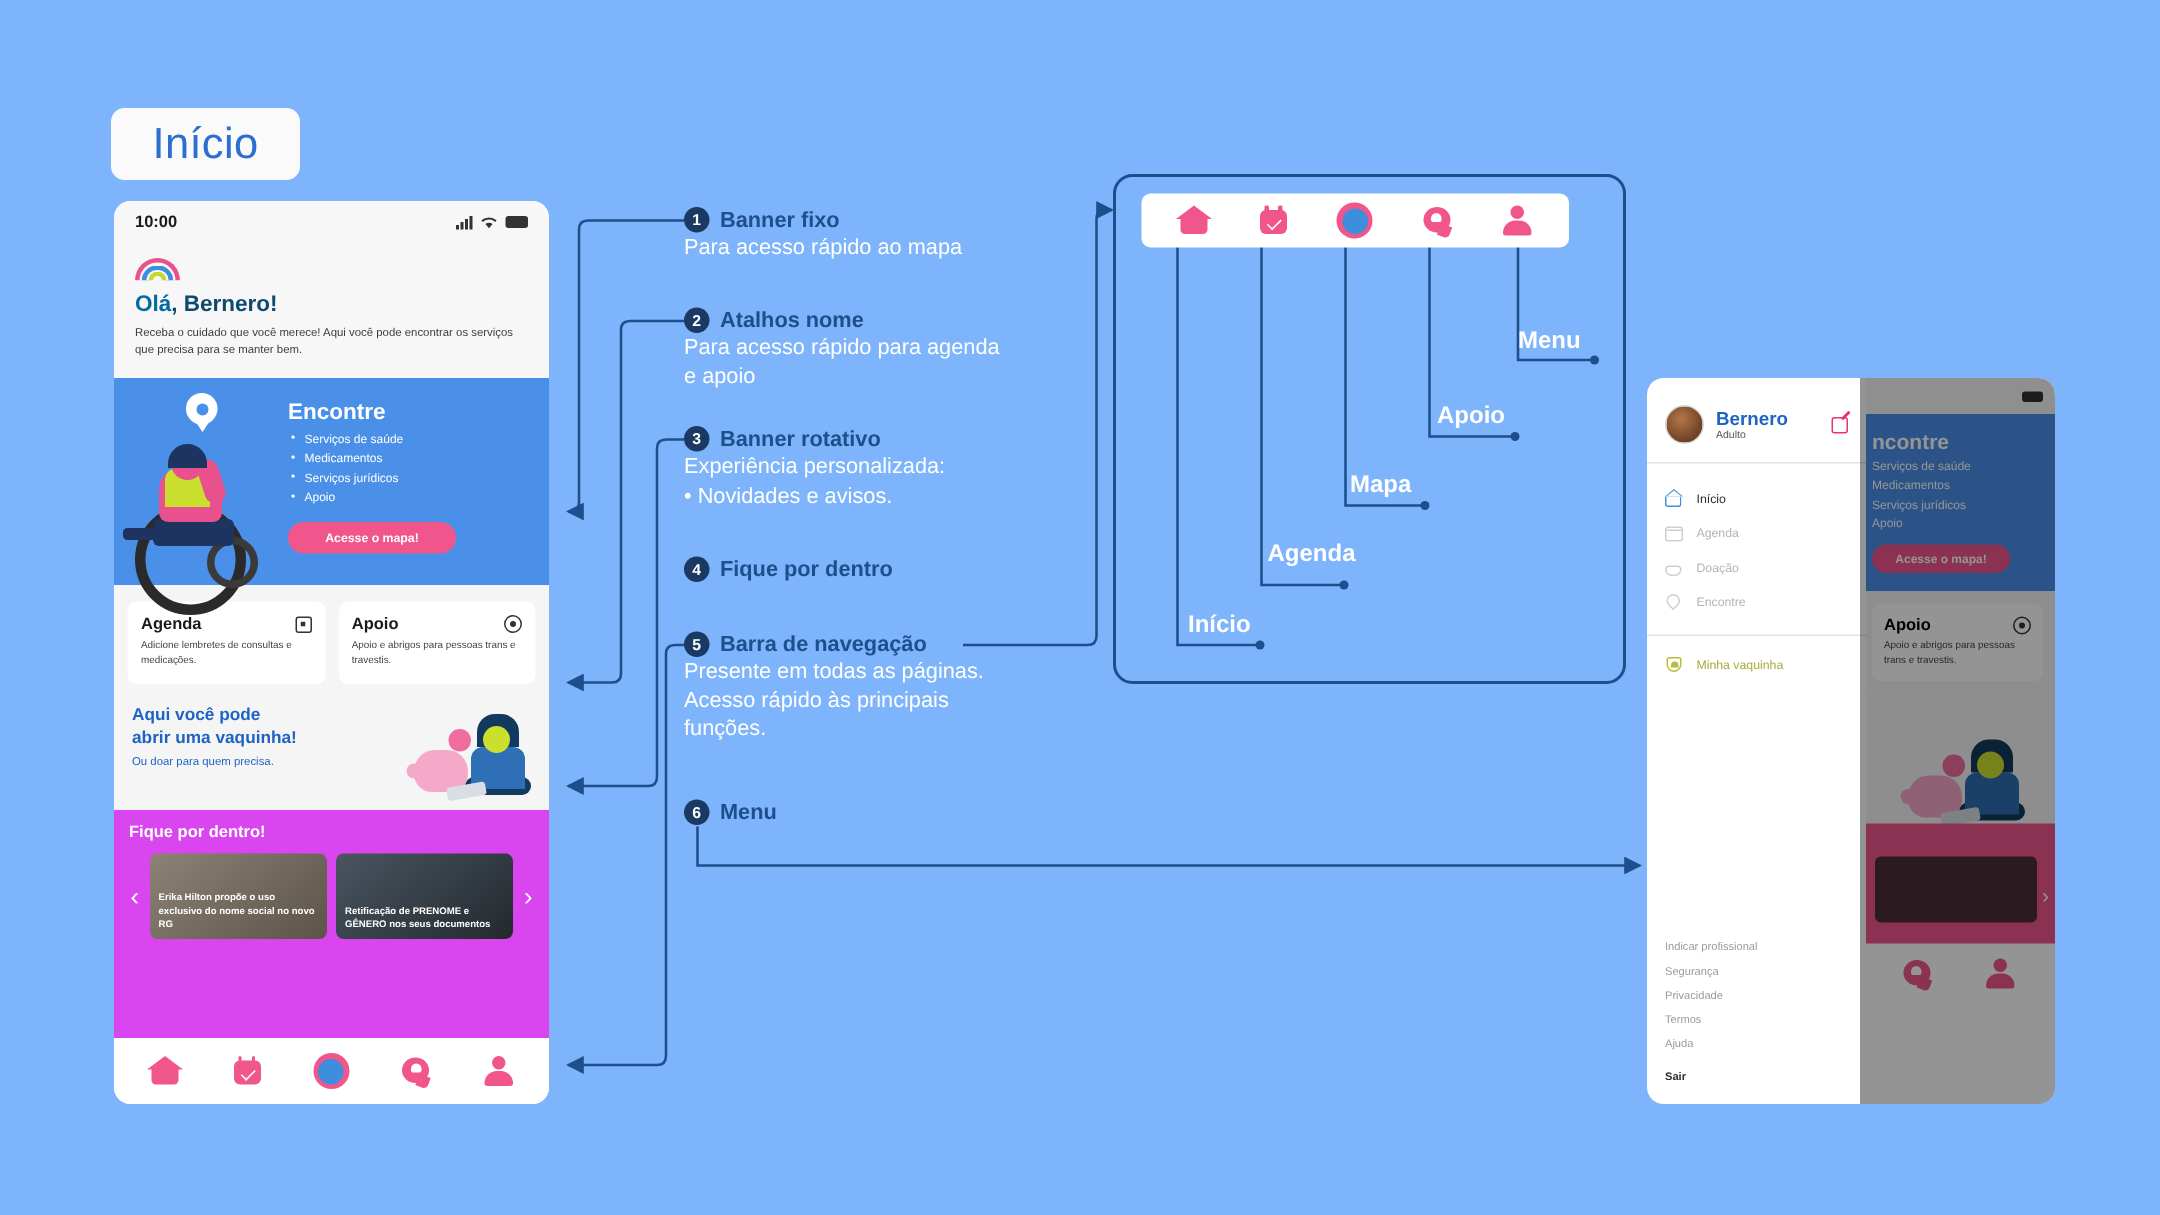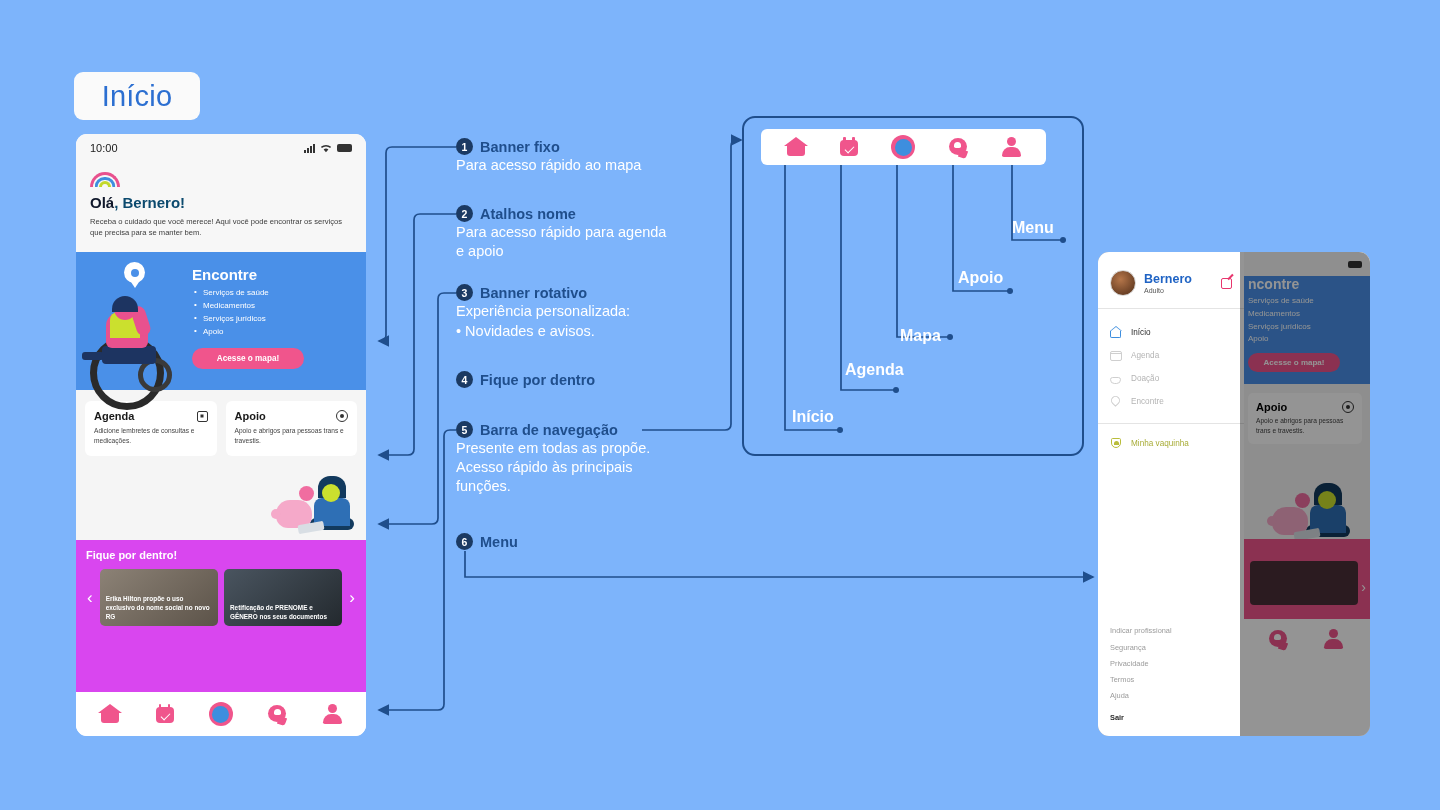--- a/index.html
+++ b/index.html
@@ -23,37 +23,37 @@
   
   #phone-main{
     position:absolute; left:76px; top:134px; width:290px; height:602px;
     background:#FFFFFF; border-radius:11px; overflow:hidden;
     display:flex; flex-direction:column;
   }
   .statusbar{
     height:28px; background:#F7F7F7; display:flex; align-items:center;
     justify-content:space-between; padding:0 14px; flex:0 0 auto;
   }
-  .statusbar .time{ font-size:11px; font-weight:normal; color:#1a1a1a; }
+  .statusbar .time{ font-size:11px; font-weight:bold; color:#1a1a1a; }
   .sb-icons{ display:flex; align-items:center; gap:5px; }
   .sig{ display:flex; align-items:flex-end; gap:1px; height:9px; }
   .sig i{ width:2px; background:#333; display:block; }
   .sig i:nth-child(1){height:3px} .sig i:nth-child(2){height:5px}
   .sig i:nth-child(3){height:7px} .sig i:nth-child(4){height:9px}
   .batt{ width:15px;height:8px;background:#333;border-radius:2px; }
 
   .hero{ background:#F7F7F7; padding:10px 14px 14px; flex:0 0 auto; }
   .rainbow{ width:30px;height:15px; position:relative; margin-bottom:7px; }
   .rainbow i{ position:absolute; bottom:0; left:50%; transform:translateX(-50%);
     border-style:solid; border-bottom:none; border-radius:50% 50% 0 0/100% 100% 0 0; }
   .rb1{ width:30px;height:15px; border-width:3.5px; border-color:#E8518E; }
   .rb2{ width:21px;height:10.5px; border-width:3.5px; border-color:#3E8EDE; }
   .rb3{ width:12px;height:6px; border-width:3.5px; border-color:#C3D92B; }
   .greet{ font-size:15px; font-weight:bold; margin-bottom:5px; }
-  .greet .a{ color:#0f172a; } .greet .b{ color:#0c4a6e; }
+  .greet .a{ color:#0369a1; } .greet .b{ color:#0c4a6e; }
   .sub{ font-size:7.6px; line-height:1.45; color:#3c3c3c; }
 
   .encontre{ background:#4A90E8; flex:0 0 auto; height:138px; position:relative; display:flex; }
   .enc-art{ width:112px; position:relative; }
   .pin{ position:absolute; left:48px; top:10px; width:21px;height:21px;
     background:#fff; border-radius:50% 50% 50% 50%; }
   .pin:after{ content:""; position:absolute; left:50%; top:17px; transform:translateX(-50%);
     border-left:6px solid transparent; border-right:6px solid transparent; border-top:9px solid #fff; }
   .pin i{ position:absolute; left:50%;top:50%;transform:translate(-50%,-50%);
     width:8px;height:8px;border-radius:50%;background:#4A90E8; }
@@ -236,21 +236,21 @@
 
   
   #mini{ position:absolute; left:142px; top:0; width:130px; height:100%;
     overflow:hidden; background:#fff; }
   .m-scrim{ position:absolute; inset:0; background:rgba(0,0,0,.42); z-index:5; }
   .m-sb{ height:24px; background:#F7F7F7; display:flex; align-items:center;
     justify-content:flex-end; padding:0 8px; }
   .m-batt{ width:14px;height:7px;background:#333;border-radius:2px; }
   .m-hero{ background:#F7F7F7; padding:34px 8px 10px; }
   .m-hero p{ font-size:7.4px; line-height:1.5; color:#3c3c3c; }
-  .m-enc{ background:#4A90E8; padding:0 8px 12px; }
+  .m-enc{ background:#4A90E8; padding:10px 8px 12px; }
   .m-enc h3{ color:#fff; font-size:14px; font-weight:bold; margin-bottom:3px; }
   .m-enc li{ list-style:none; color:#fff; font-size:8px; line-height:1.6; }
   .m-btn{ margin-top:7px; background:#F0558C; color:#fff; font-size:8px;
     font-weight:bold; padding:5px 0; width:92px; border-radius:12px;
     text-align:center; border:none; font-family:inherit; }
   .m-sc{ background:#F5F5F5; padding:9px 8px; }
   .m-card{ background:#fff; border-radius:5px; padding:8px; }
   .m-card .t{ display:flex; justify-content:space-between; align-items:center; }
   .m-card h4{ font-size:11px; } .m-card p{ font-size:6.6px; line-height:1.5; color:#444; margin-top:3px; }
   .m-vaq{ background:#F5F5F5; height:86px; position:relative; }
@@ -384,20 +384,27 @@
       <div class="sc">
         <div class="sc-top">
           <h4>Apoio</h4>
           <div class="ic-ci"></div>
         </div>
         <p>Apoio e abrigos para pessoas trans e travestis.</p>
       </div>
     </div>
 
     <div class="vaq">
+      <div class="vaq-txt">
+        <h4>
+          <span>Aqui você pode</span><br>
+          <span>abrir uma vaquinha!</span>
+        </h4>
+        <p>Ou doar para quem precisa.</p>
+      </div>
       <div class="vaq-art">
         <div class="p-leg"></div>
           <div class="p-body"></div>
         <div class="p-hair"></div>
           <div class="p-head"></div>
         <div class="pig"></div>
           <div class="coin"></div>
           <div class="p-tab"></div>
       </div>
     </div>
@@ -461,21 +468,21 @@
         <div class="badge">4</div>
       <div class="ttl">Fique por dentro</div>
       </div>
   </div>
 
   <div class="ann" style="left:456px; top:421px;">
     <div class="hd">
         <div class="badge">5</div>
       <div class="ttl">Barra de navegação</div>
       </div>
-    <div class="bd" style="max-width:230px">Presente em todas as propõe. Acesso rápido às principais funções.</div>
+    <div class="bd" style="max-width:230px">Presente em todas as páginas. Acesso rápido às principais funções.</div>
   </div>
 
   <div class="ann" style="left:456px; top:533px;">
     <div class="hd">
         <div class="badge">6</div>
       <div class="ttl">Menu</div>
       </div>
   </div>
 
   <div id="nav-panel"></div>
@@ -487,21 +494,21 @@
     <div class="nv n-map">
         <i></i>
       </div>
     <div class="nv n-chat">
         <i></i>
       </div>
     <div class="nv n-user"></div>
   </div>
   <div class="leader" style="left:792px; top:408px;">Início</div>
   <div class="leader" style="left:845px; top:361px;">Agenda</div>
-  <div class="leader" style="left:900px; top:315px;margin-top:12px;">Mapa</div>
+  <div class="leader" style="left:900px; top:315px;">Mapa</div>
   <div class="leader" style="left:958px; top:269px;">Apoio</div>
   <div class="leader" style="left:1012px; top:219px;">Menu</div>
 
   <div id="phone-menu">
 
     <div id="mini">
       <div class="m-scrim"></div>
       <div class="m-sb">
           <div class="m-batt"></div>
         </div>

